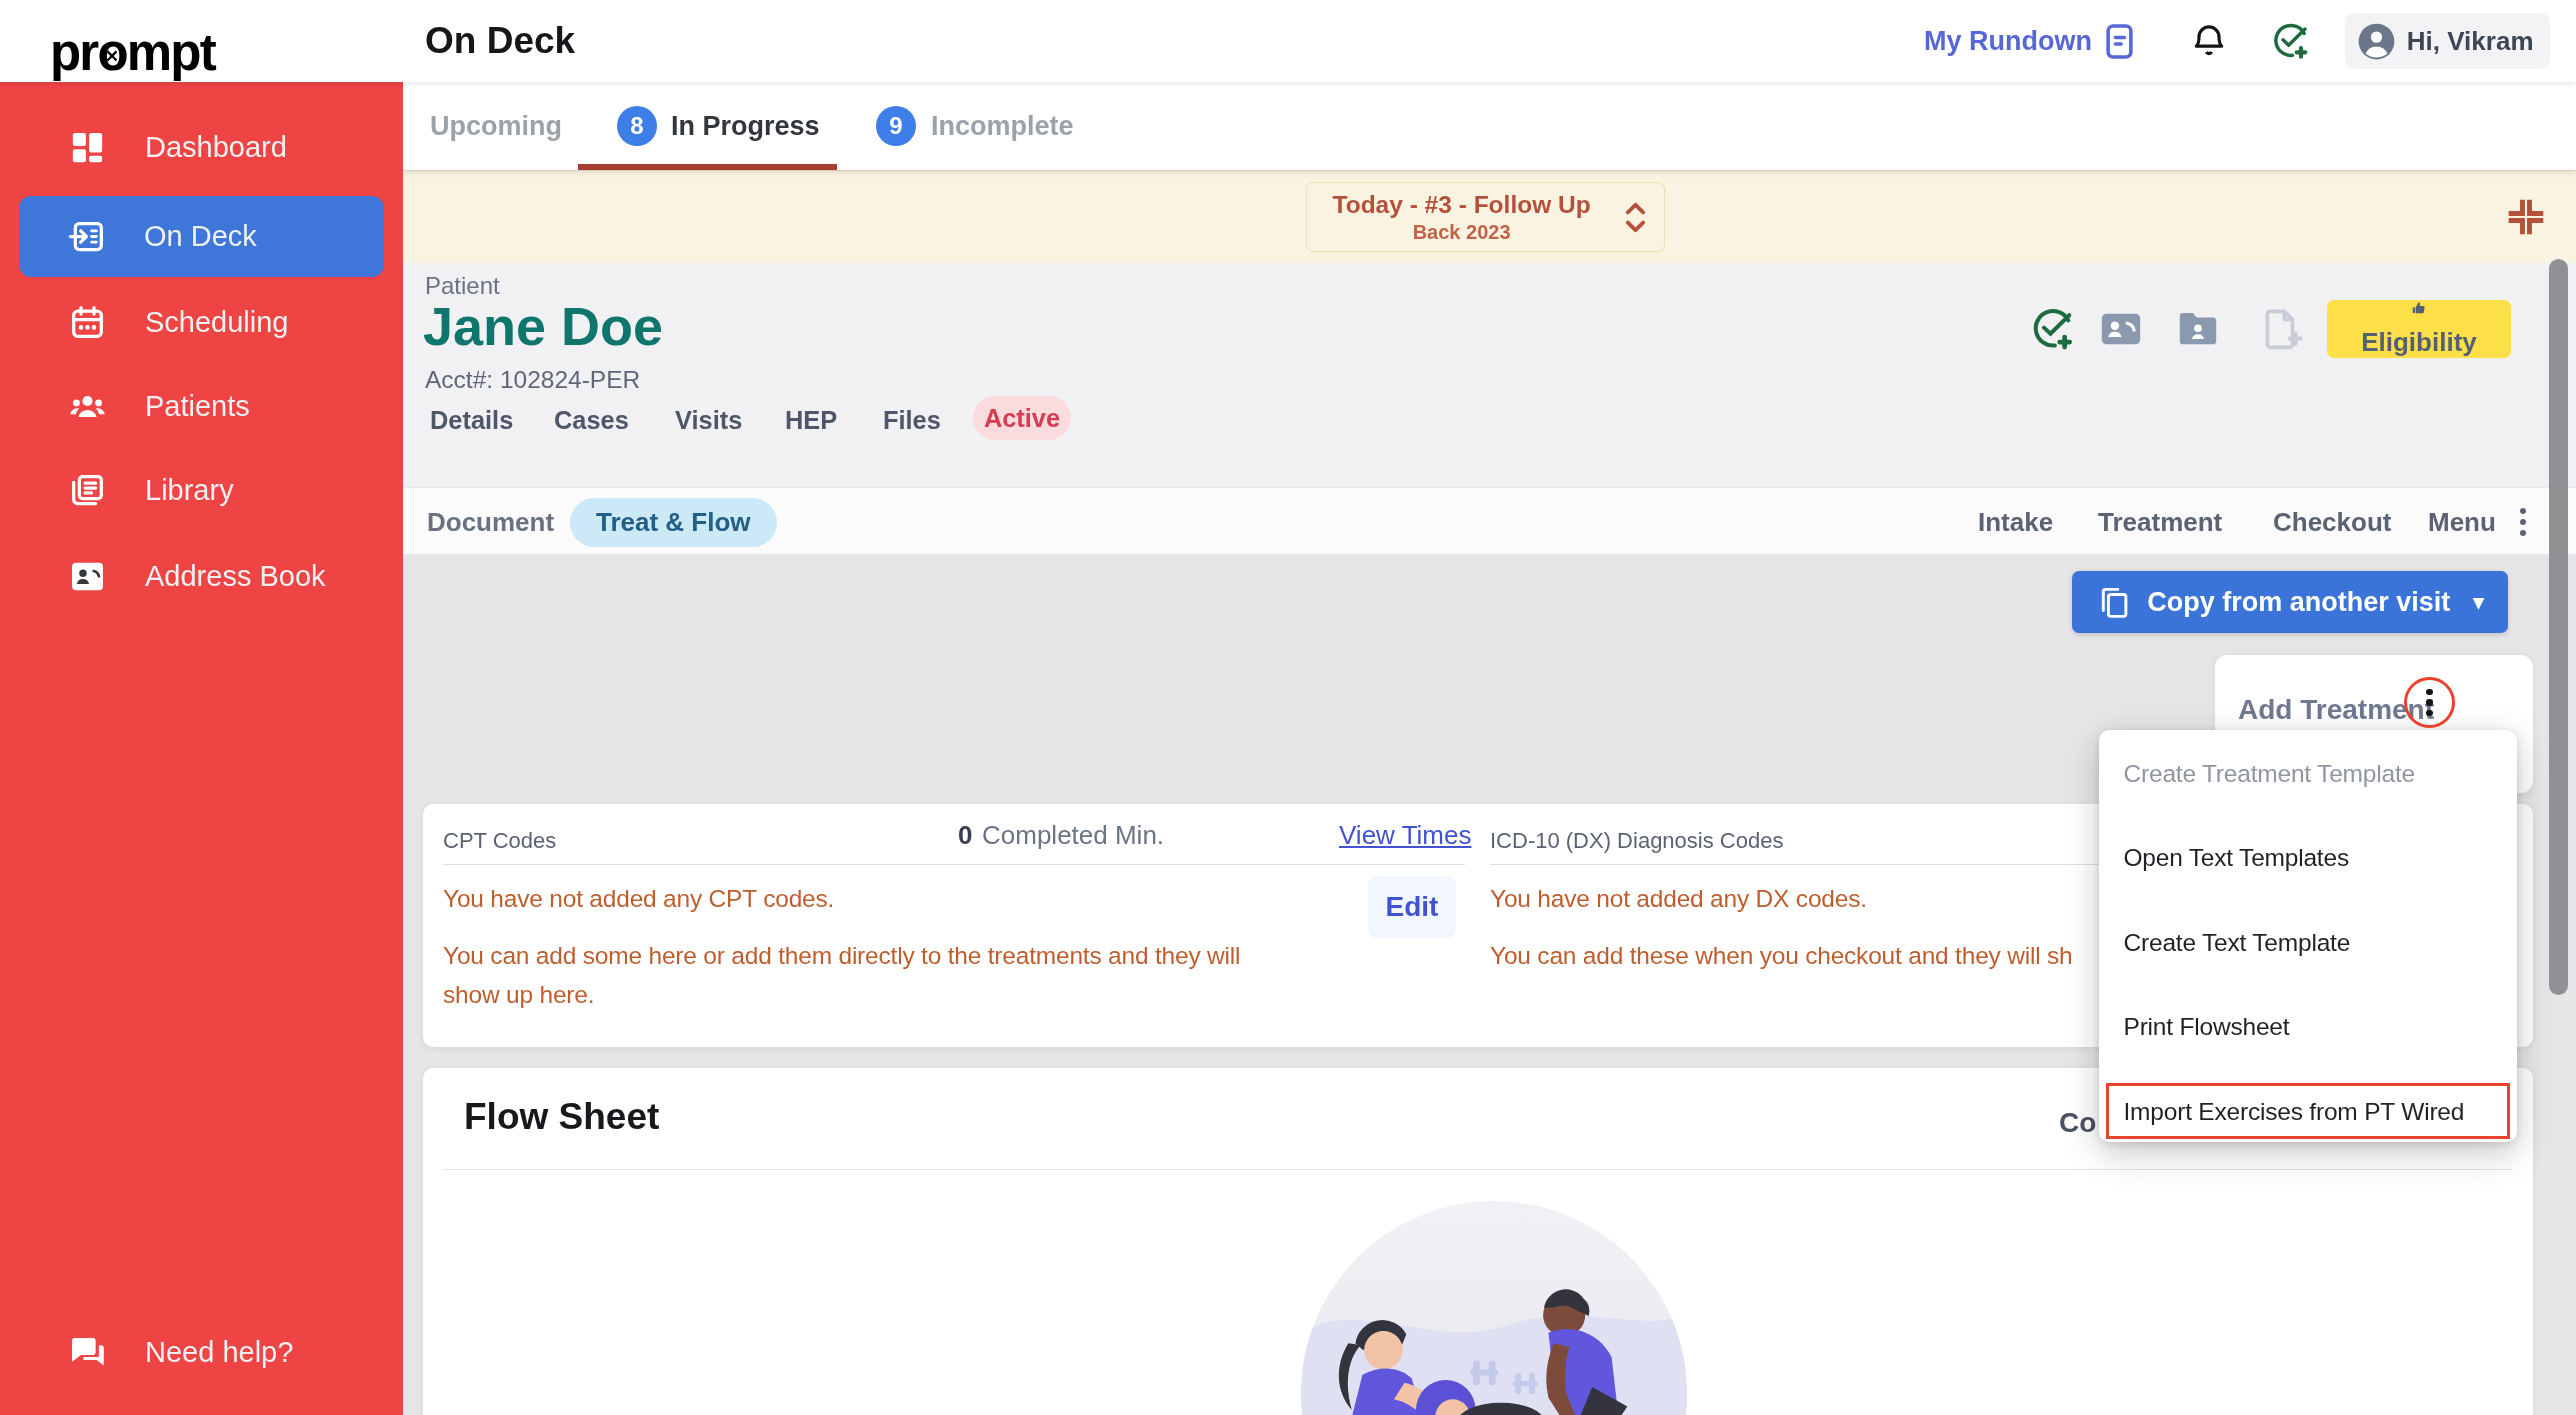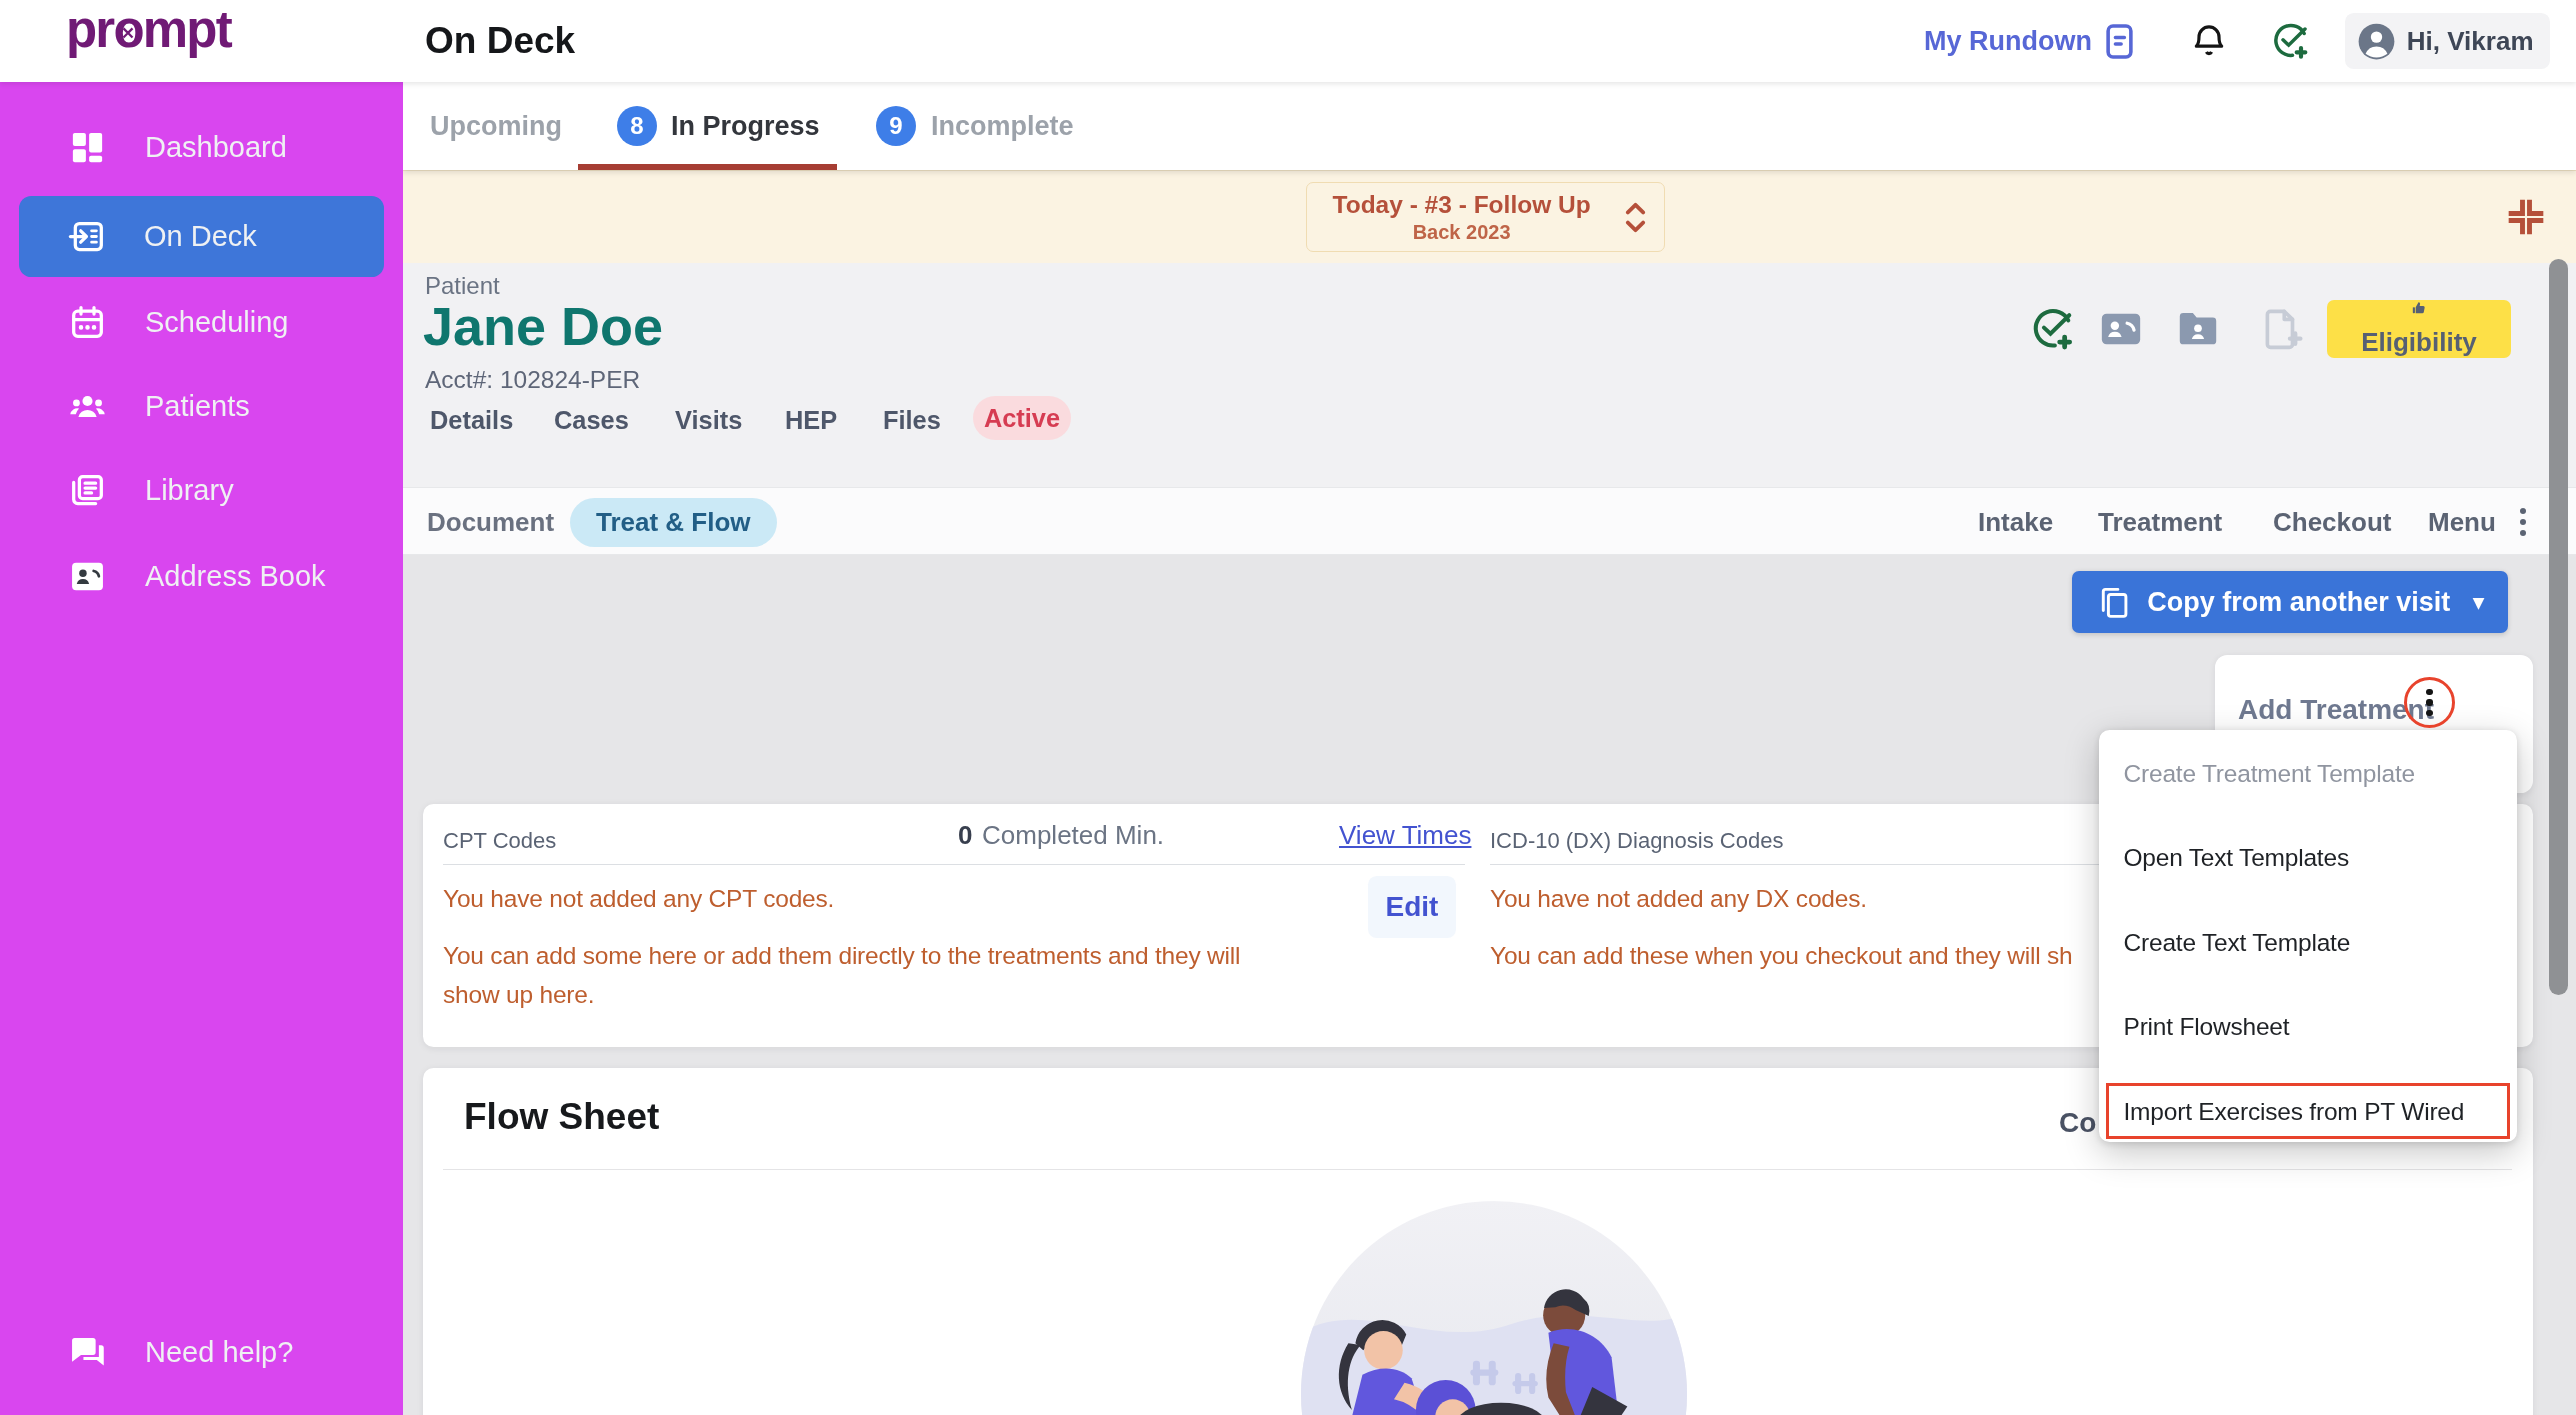--- a/index.html
+++ b/index.html
@@ -3,31 +3,31 @@
 <meta charset="utf-8">
 <style>
   * { margin:0; padding:0; box-sizing:border-box; }
   html,body { background:#E6E6E8; }
   body { font-family:"Liberation Sans", sans-serif; }
   #app { position:relative; width:2576px; height:1416px; overflow:hidden; background:#E6E6E8; }
   .abs { position:absolute; }
 
   
   .header { left:0; top:0; width:2576px; height:82px; background:#fff; box-shadow:0 1.8px 5.3px rgba(0,0,0,.10); z-index:20; }
-  .logo { left:50px; top:0; height:82px; display:flex; align-items:flex-start; font-size:51px; font-weight:bold; color:#701a75; letter-spacing:-1.8px;margin-left:16px; }
+  .logo { left:50px; top:0; height:82px; display:flex; align-items:flex-end; font-size:51px; font-weight:bold; color:#000000; letter-spacing:-1.8px; }
   .logo-o { position:relative; }
   .logo-x { position:absolute; left:50%; top:56%; transform:translate(-50%,-50%); font-size:16.7px; font-weight:bold; letter-spacing:0; }
   .page-title { left:425px; top:0; height:82px; line-height:82px; font-size:37px; font-weight:bold; color:#15171A; }
   .rundown { left:1924px; top:0; height:82px; line-height:82px; font-size:27px; font-weight:bold; color:#5767D6; cursor:pointer; }
   .hicon { display:flex; align-items:center; justify-content:center; }
   .user-chip { left:2345px; top:13px; width:205px; height:56px; background:#F3F3F5; border-radius:8.8px; display:flex; align-items:center; gap:10.5px; padding:0 12.3px; cursor:pointer; }
   .user-chip span { font-size:26px; font-weight:bold; color:#3E4656; }
 
   
-  .sidebar { left:0; top:82px; width:403px; height:1333px; background:#d946ef; z-index:15; }
+  .sidebar { left:0; top:82px; width:403px; height:1333px; background:#ef4444; z-index:15; }
   .side-item { position:absolute; left:0; width:403px; height:81px; display:flex; align-items:center; cursor:pointer; }
   .side-item .sicon { position:absolute; left:68px; width:39px; height:39px; }
   .side-item .slabel { position:absolute; left:145px; font-size:29px; color:#EFF1F3; }
   .side-item.active { left:19px; width:365px; background:#3E76D9; border-radius:12.3px; }
   .side-item.active .sicon { left:49px; }
   .side-item.active .slabel { left:125px; }
 
   
   .tabbar { left:403px; top:82px; width:2173px; height:88px; background:#fff; box-shadow:0 2.6px 5.3px rgba(0,0,0,.10); z-index:10; }
   .tab-label { position:absolute; top:0; height:88px; line-height:88px; font-size:27px; font-weight:bold; color:#9CA2AA; cursor:pointer; }

